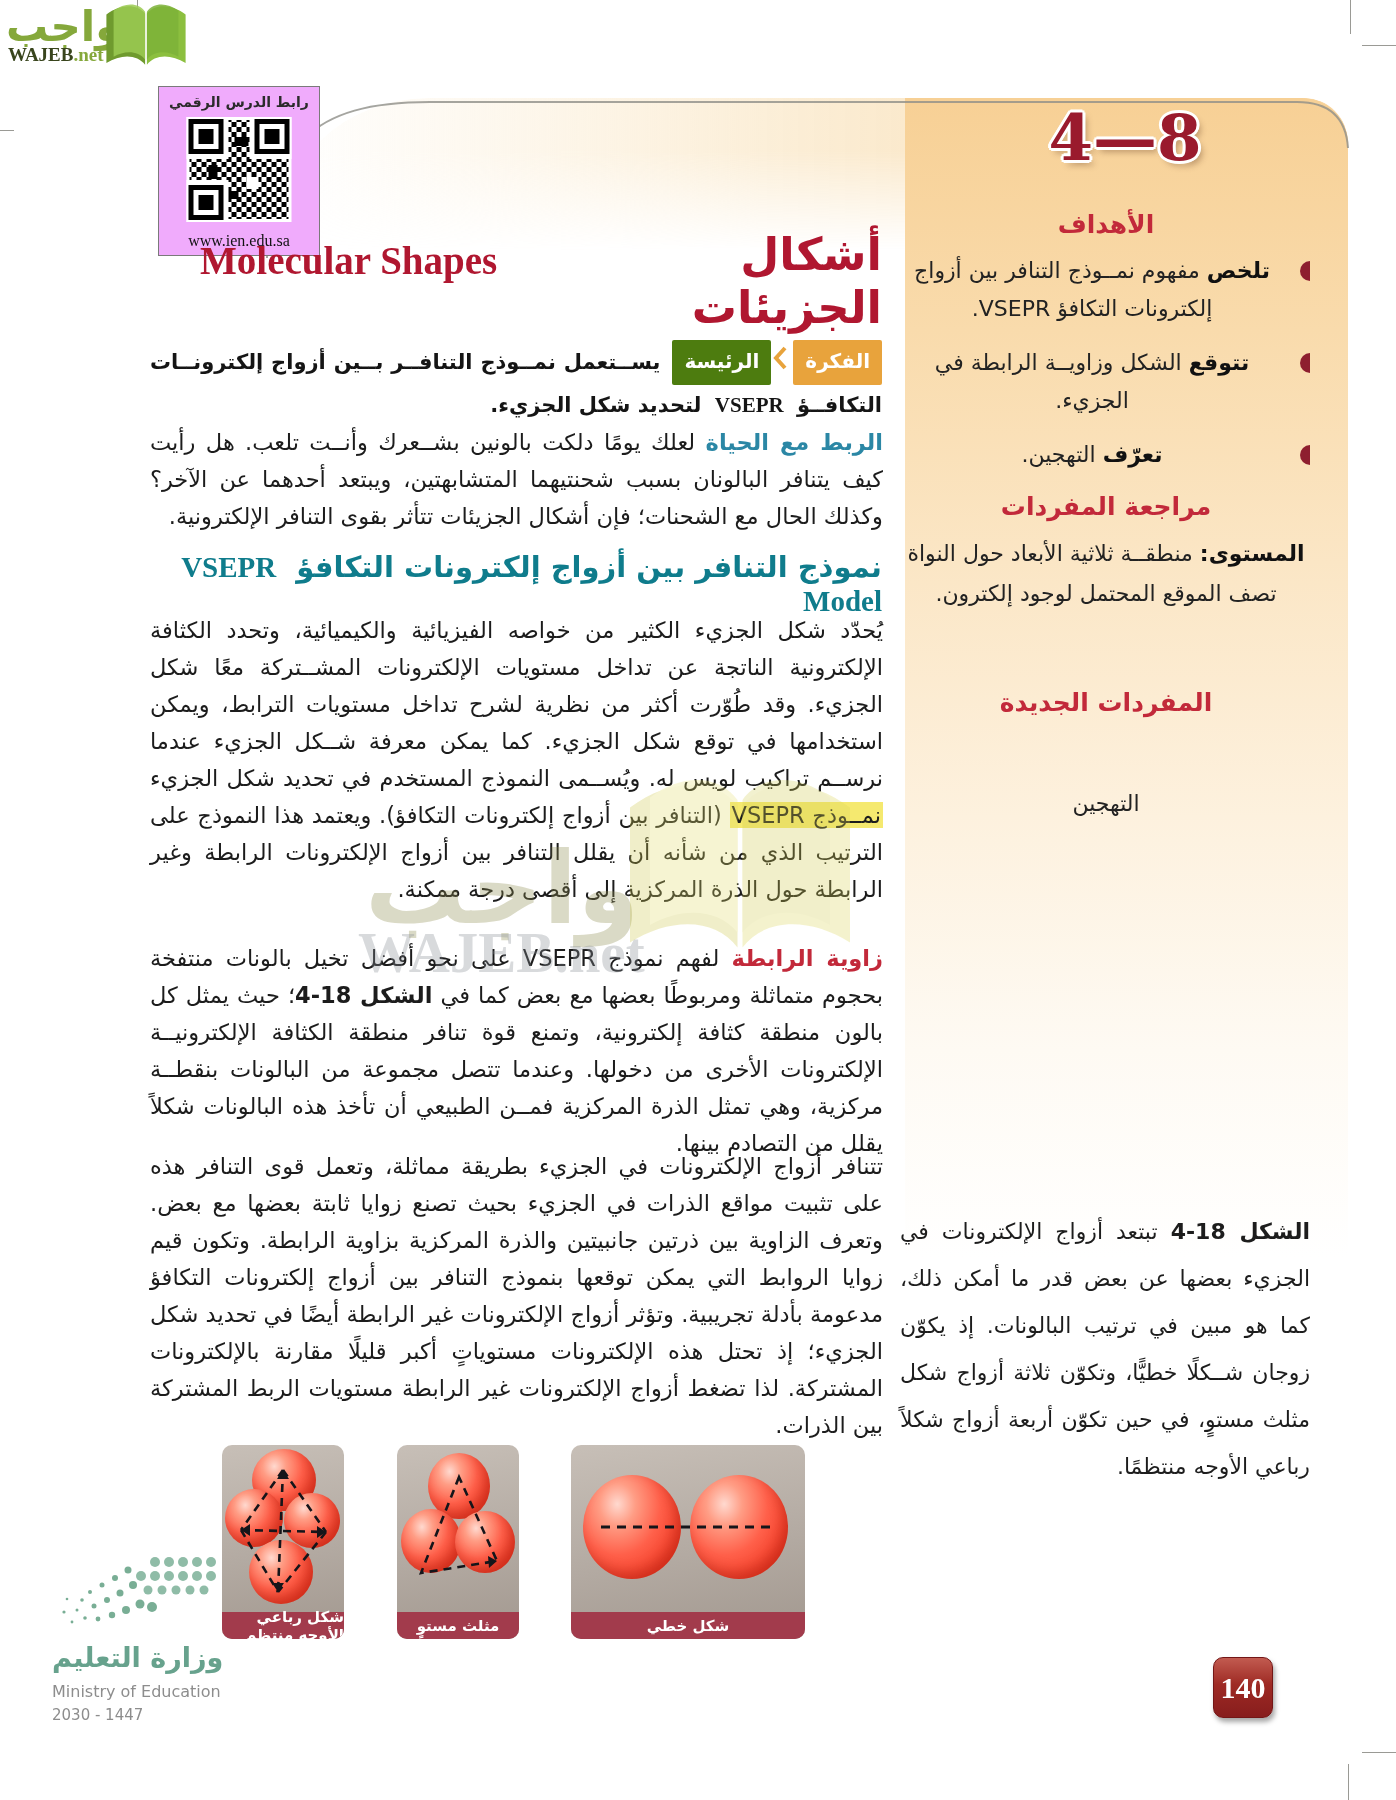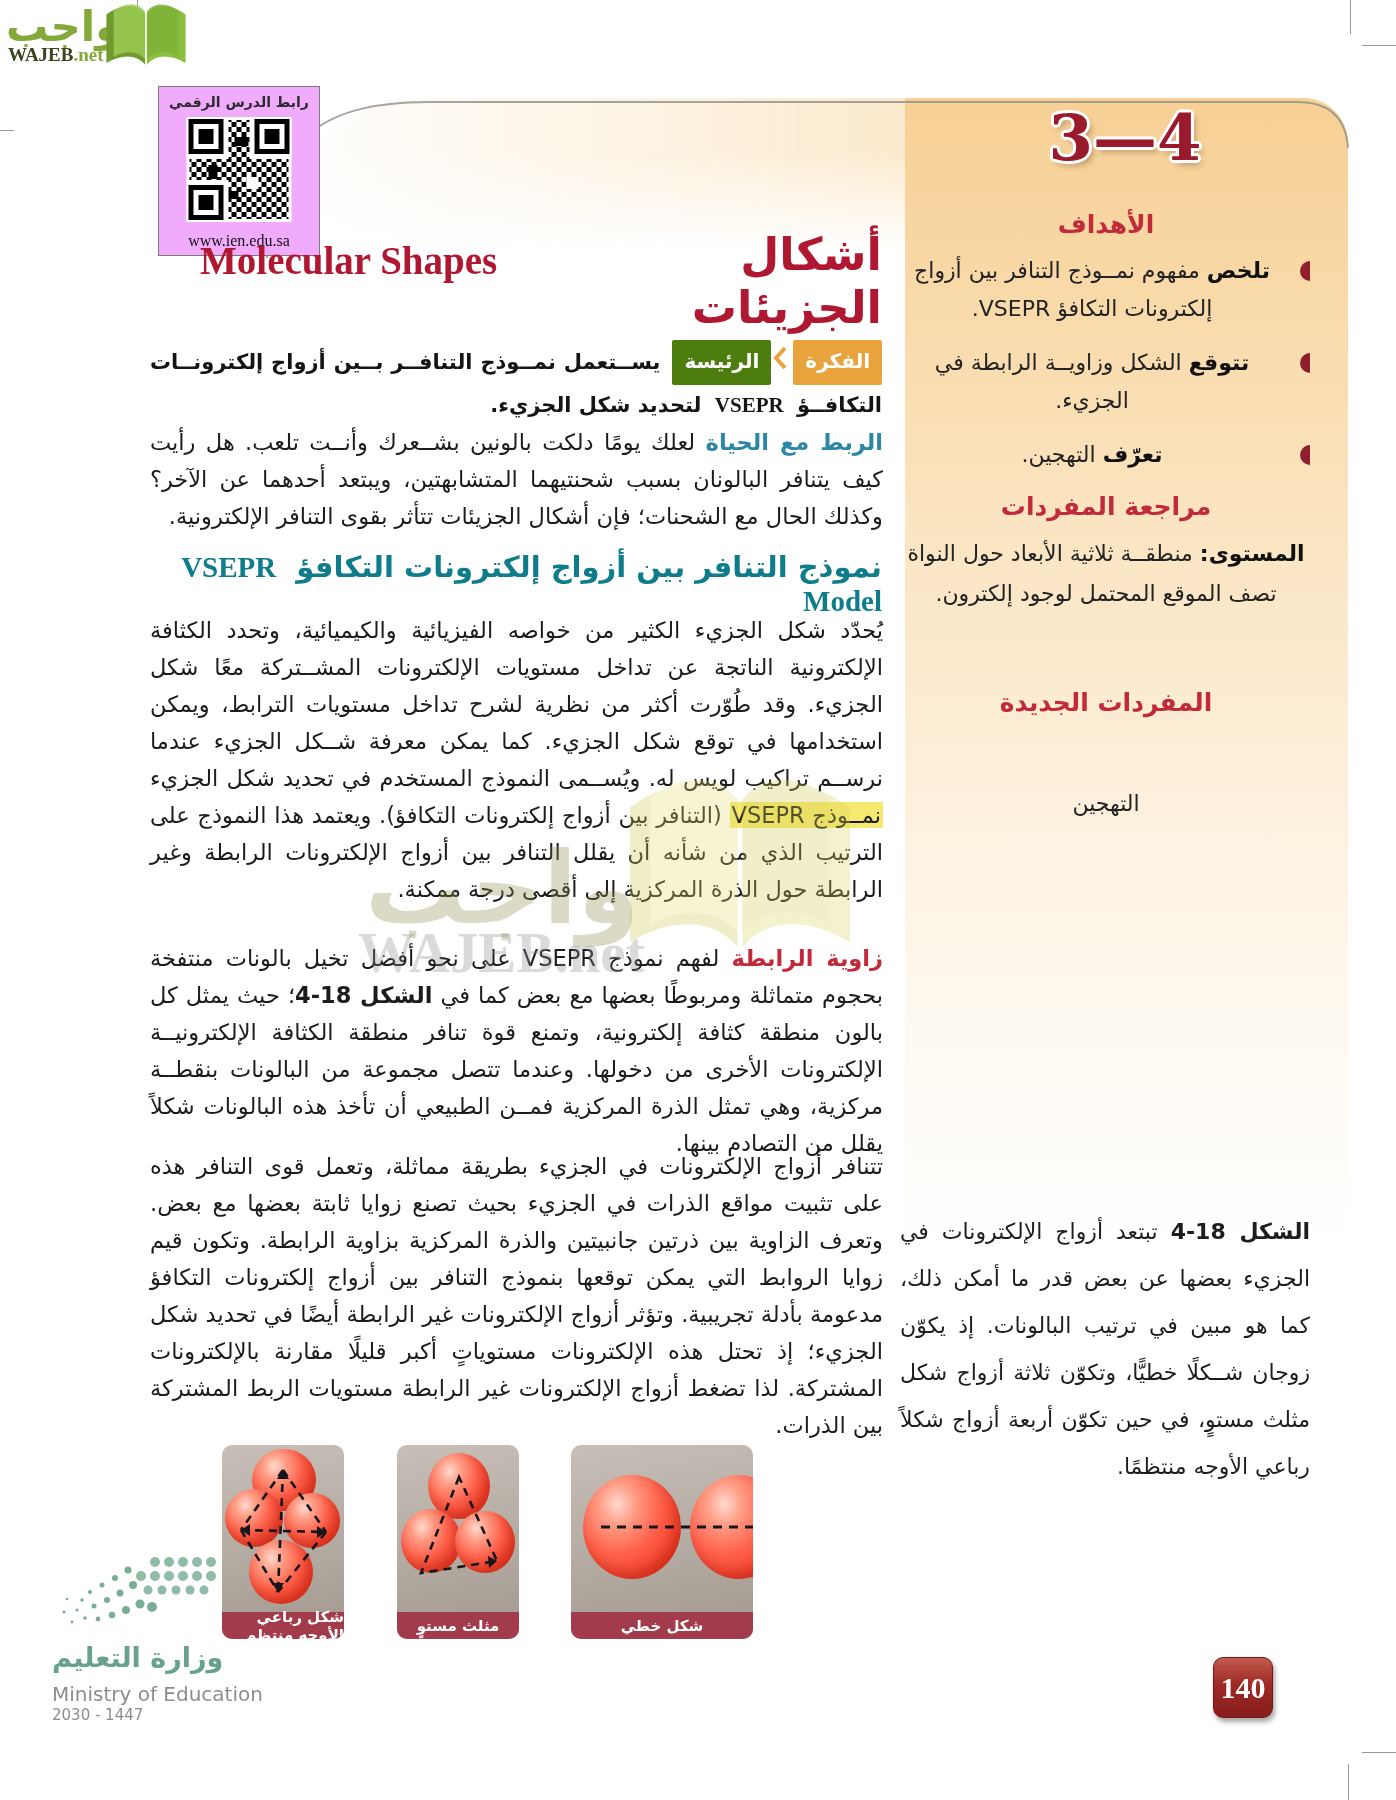--- a/index.html
+++ b/index.html
@@ -73,21 +73,21 @@
          background:linear-gradient(170deg,#c7bfb7 0%,#b3aaa2 55%,#a2988f 100%);}
   .bl{position:absolute;border-radius:50%;
       background:radial-gradient(ellipse at 35% 28%, #ffd9cf 0%, #ff9d85 20%, #ff604a 48%, #f23c26 78%, #dd2f1b 100%);
       box-shadow:inset -5px -7px 12px rgba(150,20,10,.35);}
   .pov{position:absolute;left:0;top:0;}
   .pcap{position:absolute;bottom:0;left:0;right:0;height:27px;background:#A23B4C;color:#fff;
         font-size:15px;font-weight:bold;display:flex;align-items:center;justify-content:center;direction:rtl;}
 
   
   .min-ar{position:absolute;left:52px;top:1642px;font-size:27px;font-weight:bold;color:#67A28D;direction:rtl;}
-  .min-en{position:absolute;left:52px;top:1682px;font-size:20px;color:#8d8d8d;}
+  .min-en{position:absolute;left:52px;top:1682px;font-size:16px;color:#8d8d8d;}
   .min-yr{position:absolute;left:52px;top:1706px;font-size:15px;color:#8d8d8d;}
 
   
   .pagenum{position:absolute;left:1213px;top:1657px;width:58px;height:59px;border-radius:10px;
         background:linear-gradient(180deg,#C25B50 0%,#9E2A24 45%,#871D1D 100%);
         border:1px solid #731616;box-shadow:2px 4px 5px rgba(0,0,0,.35);
         color:#fff;font-family:"Liberation Serif",serif;font-weight:bold;font-size:30px;
         display:flex;align-items:center;justify-content:center;}
 
   
@@ -149,21 +149,21 @@
       <rect x="73" y="7" width="25" height="25" fill="#fff"></rect>
         <rect x="78" y="12" width="15" height="15" fill="#000"></rect>
       <rect x="0" y="63" width="42" height="42" fill="#fff"></rect>
         <rect x="2" y="68" width="35" height="35" fill="#000"></rect>
       <rect x="7" y="73" width="25" height="25" fill="#fff"></rect>
         <rect x="12" y="78" width="15" height="15" fill="#000"></rect>
     </svg>
     <div class="qr-url">www.ien.edu.sa</div>
   </div>
 
-  <div class="secnum">3—4</div>
+  <div class="secnum">4—8</div>
 
   <div class="sb sb-red" style="top:210px;">الأهداف</div>
   <div class="sb obj-list">
     <div class="obj-item">
       <span class="bullet"></span>
       <span class="blead">تلخص</span>
       <span>مفهوم نمــوذج التنافر بين أزواج إلكترونات التكافؤ VSEPR.</span>
     </div>
     <div class="obj-item">
       <span class="bullet"></span>
@@ -243,21 +243,21 @@
     <div class="bl" style="left:31px;top:8px;width:62px;height:66px;"></div>
     <div class="bl" style="left:4px;top:64px;width:60px;height:64px;"></div>
     <div class="bl" style="left:58px;top:66px;width:60px;height:62px;"></div>
     <svg class="pov" width="122" height="167" viewBox="0 0 122 167">
       <path d="M62 32 L24 128 L100 116 Z" stroke="#15151a" stroke-width="2.6" stroke-dasharray="8 6" fill="none"></path>
       <polygon points="100,116 91,111 92,123" fill="#15151a"></polygon>
     </svg>
     <div class="pcap">مثلث مستوٍ</div>
   </div>
 
-  <div class="photo" style="left:571px;width:182px;">
+  <div class="photo" style="left:571px;width:234px;">
     <div class="bl" style="left:12px;top:30px;width:98px;height:104px;"></div>
     <div class="bl" style="left:119px;top:30px;width:98px;height:104px;"></div>
     <svg class="pov" width="229" height="167" viewBox="0 0 229 167">
       <path d="M30 82 L199 82" stroke="#15151a" stroke-width="2.8" stroke-dasharray="9 7" fill="none"></path>
     </svg>
     <div class="pcap">شكل خطي</div>
   </div>
 
   <svg class="abs" style="left:52px;top:1552px;" width="185" height="80" viewBox="0 0 185 80">
     <g fill="#8FBCA7">

